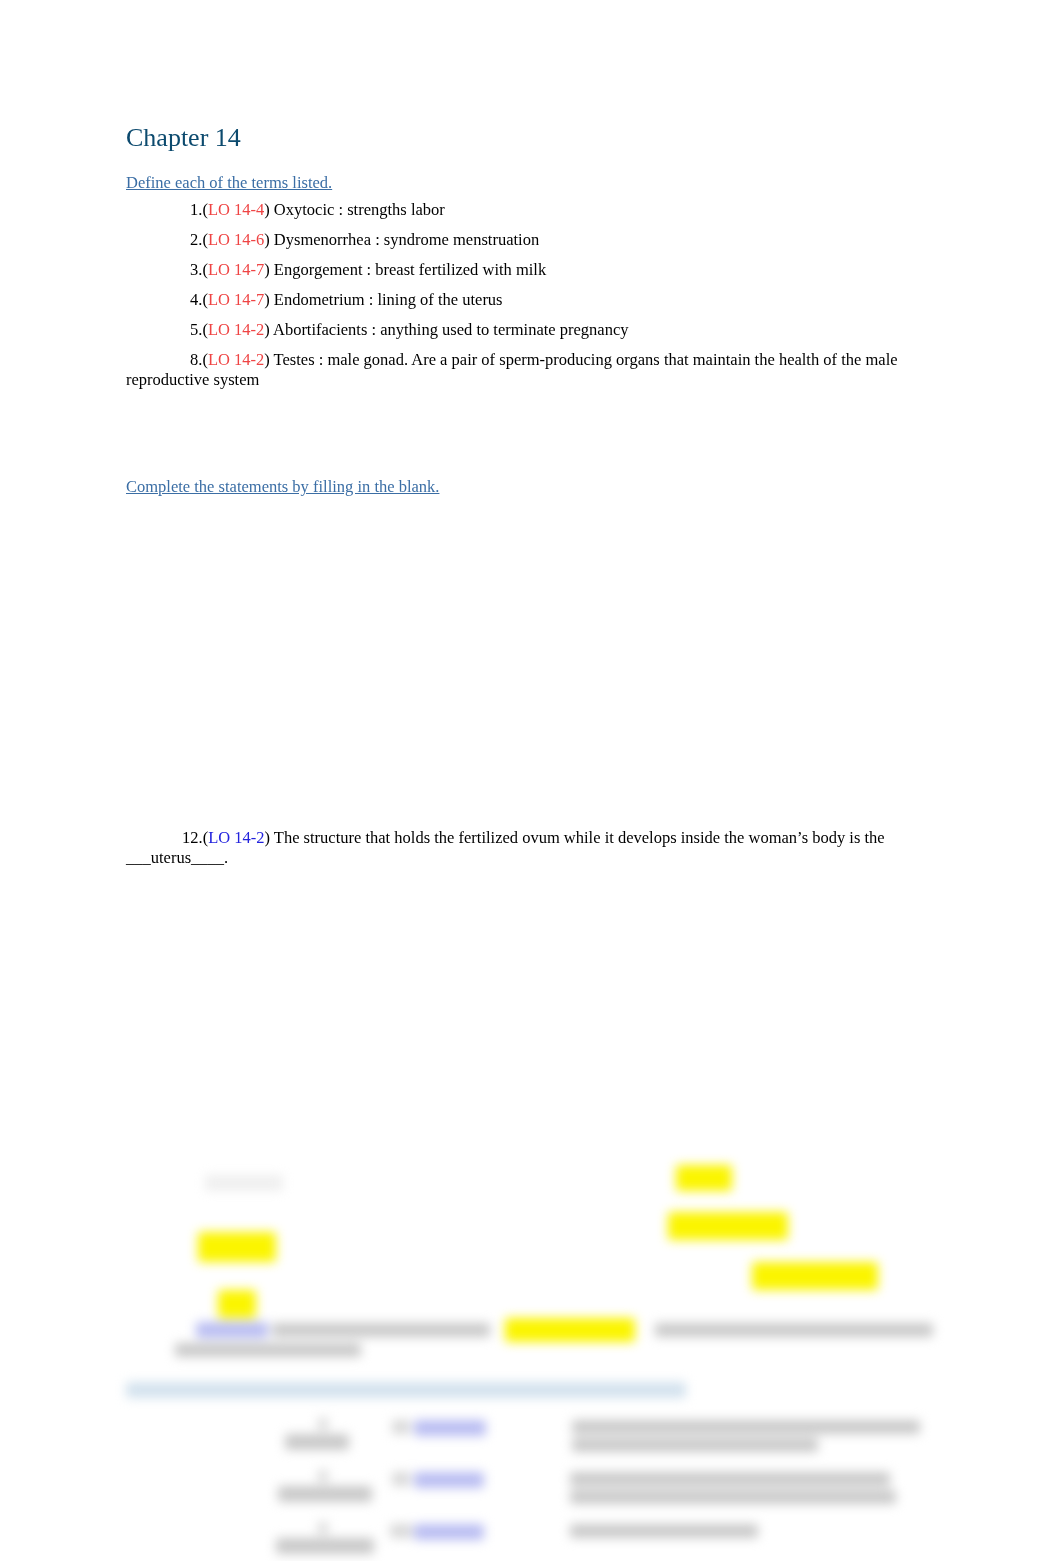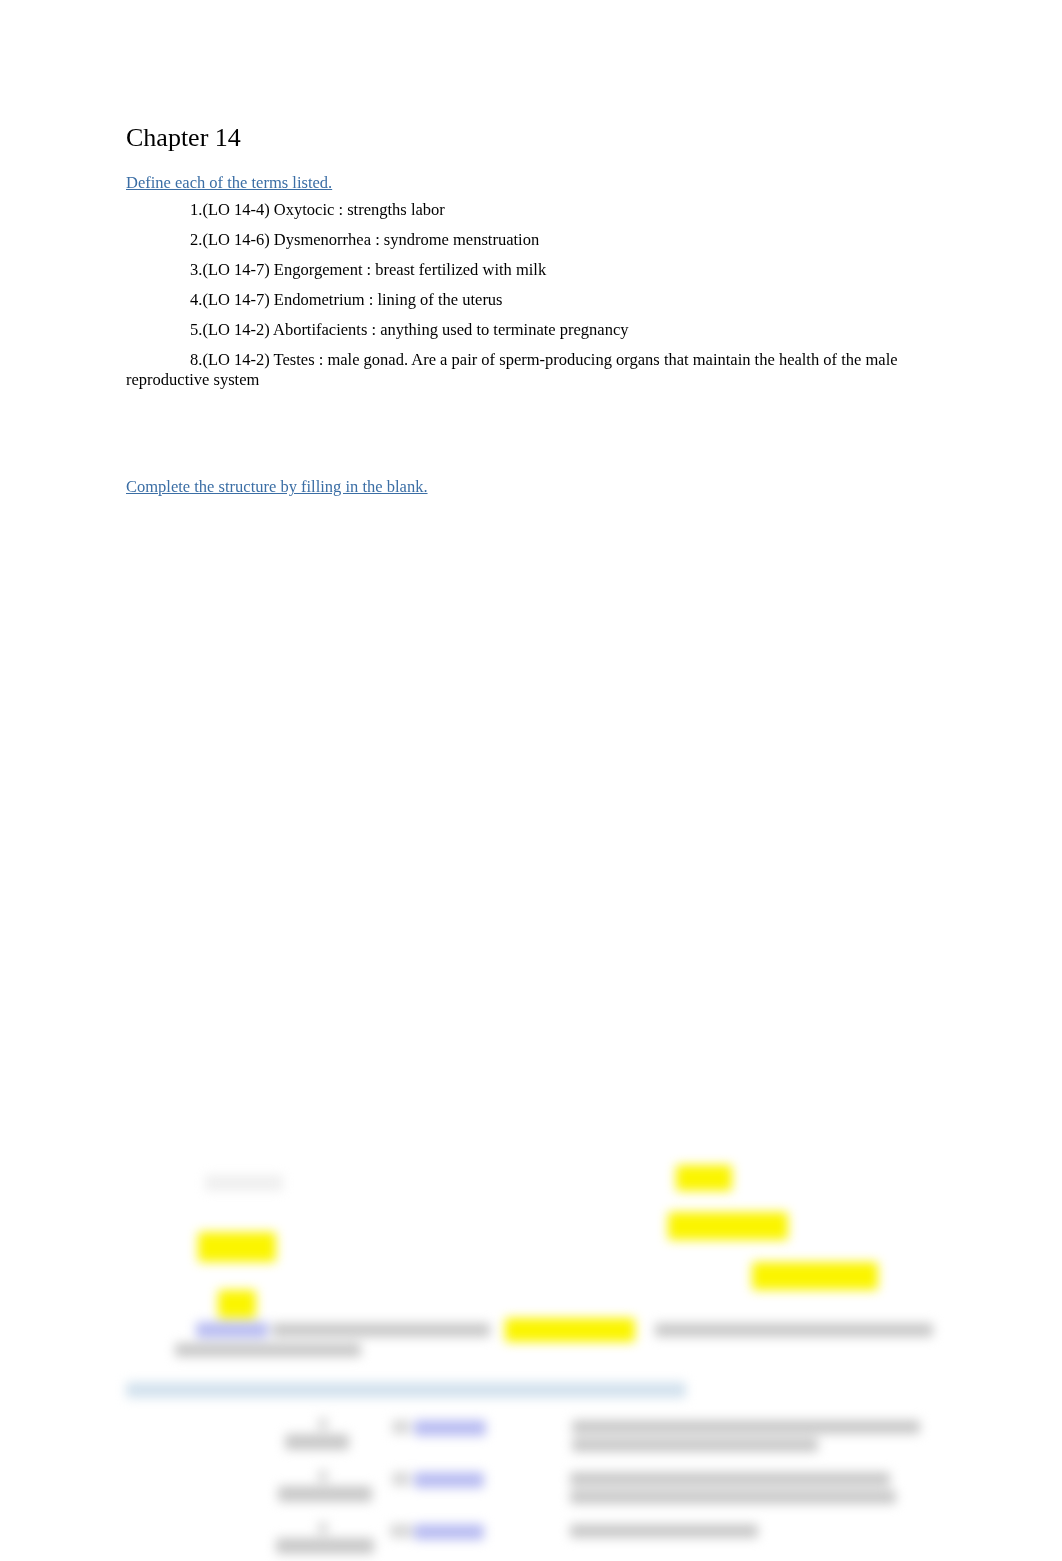--- a/index.html
+++ b/index.html
@@ -25,21 +25,21 @@
     background: #ffffff;
   }
 
   
   .doc-title {
     position: absolute;
     left: 126px;
     top: 122px;
     font-size: 26px;
     line-height: 32px;
-    color: #000000;
+    color: #0c4a6e;
     white-space: nowrap;
   }
 
   .section-heading {
     position: absolute;
     left: 126px;
     font-size: 16.5px;
     line-height: 22px;
     color: #3b6ea5;
     white-space: nowrap;
@@ -57,21 +57,21 @@
   }
   .def-item {
     font-size: 16.5px;
     line-height: 20px;
     color: #000000;
     margin-bottom: 10px;
     text-indent: 64px;
     text-align: left;
   }
   .def-item .lo {
-    color: #000000;
+    color: #ef4444;
   }
 
   
   .statement {
     position: absolute;
     left: 126px;
     top: 828px;
     width: 805px;
     font-size: 16.5px;
     line-height: 20px;
@@ -166,22 +166,25 @@
       <span>4.</span><span>(</span><span class="lo">LO 14-7</span><span>) Endometrium : lining of the uterus</span>
     </div>
     <div class="def-item">
       <span>5.</span><span>(</span><span class="lo">LO 14-2</span><span>) Abortifacients : anything used to terminate pregnancy</span>
     </div>
     <div class="def-item">
       <span>8.</span><span>(</span><span class="lo">LO 14-2</span><span>) Testes : male gonad. Are a pair of sperm-producing organs that maintain the health of the male reproductive system</span>
     </div>
   </div>
 
-  <div class="section-heading complete">Complete the structure by filling in the blank.</div>
-
+  <div class="section-heading complete">Complete the statements by filling in the blank.</div>
+
+  <div class="statement">
+    <span>12.</span><span>(</span><span class="lo">LO 14-2</span><span>) The structure that holds the fertilized ovum while it develops inside the woman’s body is the ___uterus____.</span>
+  </div>
 
   <div class="blur-region">
 
     <div class="blur-block bb-gray  blob-l1"></div>
     <div class="blur-block bb-yellow blob-l2"></div>
     <div class="blur-block bb-yellow blob-l3"></div>
 
     <div class="blur-block bb-yellow blob-r1"></div>
     <div class="blur-block bb-yellow blob-r3"></div>
     <div class="blur-block bb-yellow blob-r4"></div>

